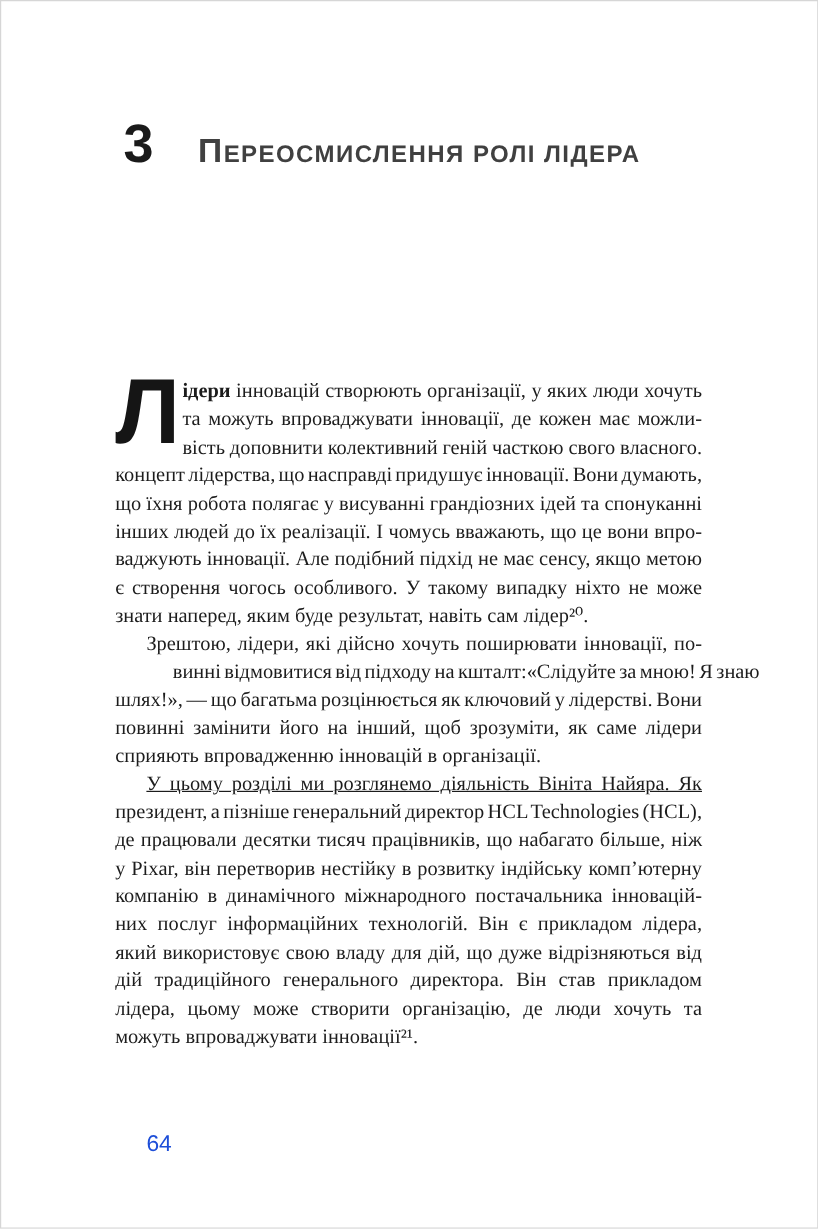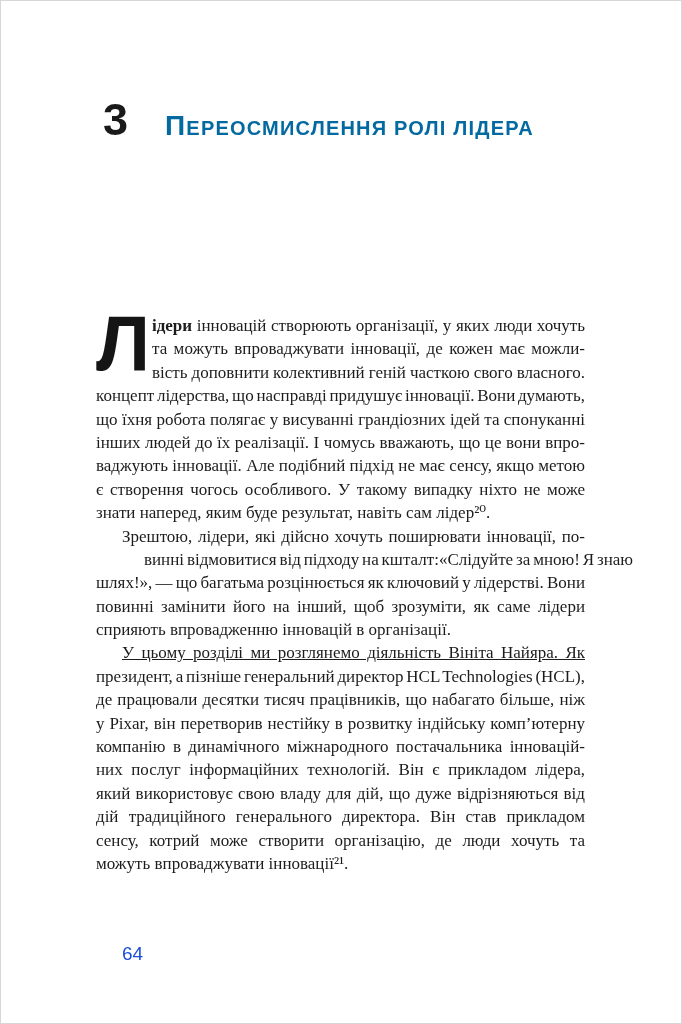--- a/index.html
+++ b/index.html
@@ -22,21 +22,21 @@
     font-family:"Liberation Sans", sans-serif;
     font-weight:bold; font-size:45px; line-height:1;
     color:#1a1a1a;
   }
   .chaptitle {
     margin:0;
     font-family:"Liberation Sans", sans-serif;
     font-weight:bold; font-size:20px; line-height:1;
     letter-spacing:1.2px;
     text-transform:uppercase;
-    color:#0369a1;
+    color:#404040;
     display:block;
   }
   .chaptitle::first-letter { font-size:28px; }
 
   
   .body-block {
     position:absolute; left:96px; top:314px; width:489px;
     font-family:"Liberation Serif", "DejaVu Serif", serif;
     font-size:17px; line-height:23.4px;
     color:#1c1c1c;
@@ -101,20 +101,20 @@
 
     <div class="para">
       <div class="line ind" style="white-space: normal; text-decoration: underline;">У цьому розділі ми розглянемо діяльність Вініта Найяра. Як</div>
       <div class="line" style="white-space: nowrap; word-spacing: -1.47857px;">президент, а пізніше генеральний директор HCL Technologies (HCL),</div>
       <div class="line" style="white-space: normal;">де працювали десятки тисяч працівників, що набагато більше, ніж</div>
       <div class="line" style="white-space: normal;">у Pixar, він перетворив нестійку в розвитку індійську комп’ютерну</div>
       <div class="line" style="white-space: normal;">компанію в динамічного міжнародного постачальника інновацій-</div>
       <div class="line" style="white-space: normal;">них послуг інформаційних технологій. Він є прикладом лідера,</div>
       <div class="line" style="white-space: normal;">який використовує свою владу для дій, що дуже відрізняються від</div>
       <div class="line" style="white-space: normal;">дій традиційного генерального директора. Він став прикладом</div>
-      <div class="line" style="white-space: normal;">сенсу, котрий може створити організацію, де люди хочуть та</div>
+      <div class="line" style="white-space: normal;">лідера, цьому може створити організацію, де люди хочуть та</div>
       <div class="line last" style="white-space: nowrap;">можуть впроваджувати інновації²¹.</div>
     </div>
 
   </div>
 
   <span class="pagenum">64</span>
 </div>
 
 </body></html>

